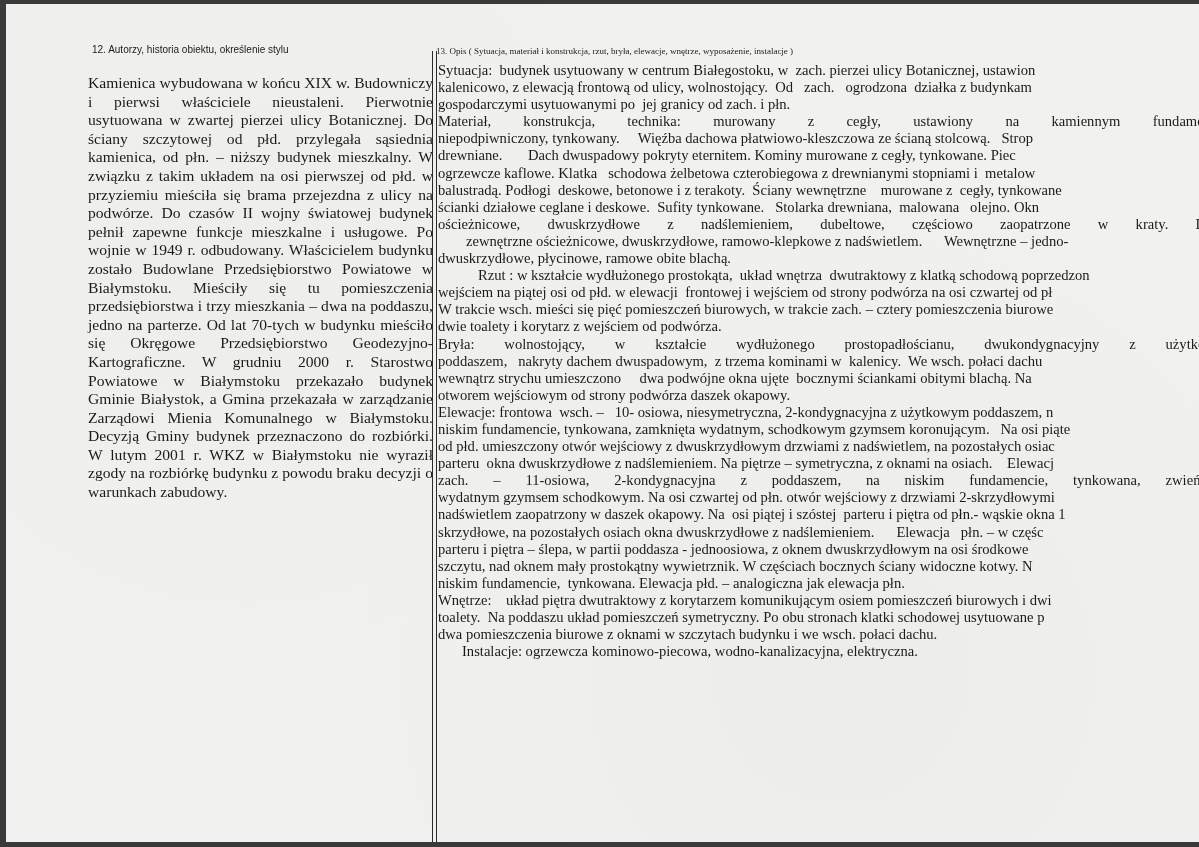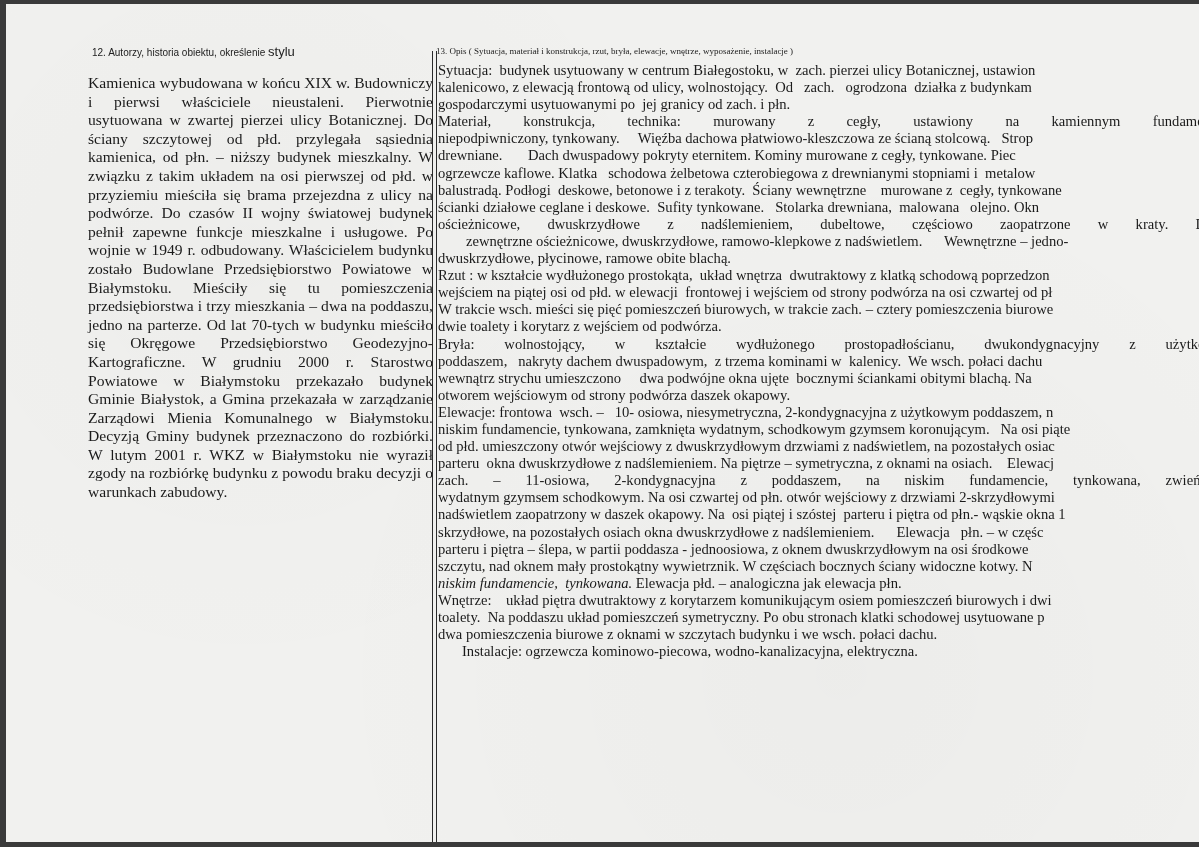--- a/index.html
+++ b/index.html
@@ -19,21 +19,21 @@
     .divider {
       position: absolute; left: 426px; top: 47px; width: 3px; height: 791px;
       border-left: 1px solid #2a2a2a; border-right: 1px solid #2a2a2a;
     }
     .section-label {
       position: absolute; font-family: "Liberation Sans", "DejaVu Sans", sans-serif;
       font-size: 10px; color: #222;
     }
     .label-12 { left: 86px; top: 40px; }
     .label-13 { left: 430px; top: 42px; font-family: "Liberation Serif", serif; font-size: 9px; }
-    .label-12 .small { font-size: 13px; }
+    .label-12 .small { font-size: 10px; }
 
     .left-col {
       position: absolute; left: 82px; top: 70px; width: 345px;
       font-size: 15.6px; line-height: 18.6px; text-align: justify;
     }
     .left-col p { margin: 0; }
 
     .right-col {
       position: absolute; left: 432px; top: 58px; width: 767px;
       font-size: 14.6px; line-height: 17.1px;
@@ -66,37 +66,37 @@
       <span class="line"><span style="white-space: pre;">gospodarczymi usytuowanymi po  jej granicy od zach. i płn.</span></span>
       <span class="line justify"><b style="white-space: pre;">Materiał, konstrukcja, technika:</b><span style="white-space: pre;"> murowany z cegły, ustawiony na kamiennym fundamencie</span></span>
       <span class="line"><span style="white-space: pre;">niepodpiwniczony, tynkowany.     Więźba dachowa płatwiowo-kleszczowa ze ścianą stolcową.   Strop</span></span>
       <span class="line"><span style="white-space: pre;">drewniane.       Dach dwuspadowy pokryty eternitem. Kominy murowane z cegły, tynkowane. Piec</span></span>
       <span class="line"><span style="white-space: pre;">ogrzewcze kaflowe. Klatka   schodowa żelbetowa czterobiegowa z drewnianymi stopniami i  metalow</span></span>
       <span class="line"><span style="white-space: pre;">balustradą. Podłogi  deskowe, betonowe i z terakoty.  Ściany wewnętrzne    murowane z  cegły, tynkowane</span></span>
       <span class="line"><span style="white-space: pre;">ścianki działowe ceglane i deskowe.  Sufity tynkowane.   Stolarka drewniana,  malowana   olejno. Okn</span></span>
       <span class="line justify"><span style="white-space: pre;">ościeżnicowe, dwuskrzydłowe z nadślemieniem, dubeltowe, częściowo zaopatrzone w kraty. Drzw</span></span>
       <span class="line"><span style="white-space: pre; margin-left: 28px;">zewnętrzne ościeżnicowe, dwuskrzydłowe, ramowo-klepkowe z nadświetlem.      Wewnętrzne – jedno-</span></span>
       <span class="line"><span style="white-space: pre; margin-top: 36px;">dwuskrzydłowe, płycinowe, ramowe obite blachą.</span></span>
-      <span class="line"><b style="white-space: pre;">Rzut :</b><span style="white-space: pre;"> w kształcie wydłużonego prostokąta,  układ wnętrza  dwutraktowy z klatką schodową poprzedzon</span></span>
+      <span class="line"><b style="white-space: pre; padding-left: 40px;">Rzut :</b><span style="white-space: pre;"> w kształcie wydłużonego prostokąta,  układ wnętrza  dwutraktowy z klatką schodową poprzedzon</span></span>
       <span class="line"><span style="white-space: pre;">wejściem na piątej osi od płd. w elewacji  frontowej i wejściem od strony podwórza na osi czwartej od pł</span></span>
       <span class="line"><span style="white-space: pre;">W trakcie wsch. mieści się pięć pomieszczeń biurowych, w trakcie zach. – cztery pomieszczenia biurowe</span></span>
       <span class="line"><span style="white-space: pre;">dwie toalety i korytarz z wejściem od podwórza.</span></span>
       <span class="line justify"><b style="white-space: pre;">Bryła:</b><span style="white-space: pre;"> wolnostojący, w kształcie wydłużonego prostopadłościanu, dwukondygnacyjny z użytkowyr</span></span>
       <span class="line"><span style="white-space: pre;">poddaszem,   nakryty dachem dwuspadowym,  z trzema kominami w  kalenicy.  We wsch. połaci dachu</span></span>
       <span class="line"><span style="white-space: pre;">wewnątrz strychu umieszczono     dwa podwójne okna ujęte  bocznymi ściankami obitymi blachą. Na</span></span>
       <span class="line"><span style="white-space: pre;">otworem wejściowym od strony podwórza daszek okapowy.</span></span>
       <span class="line"><b style="white-space: pre;">Elewacje: frontowa  wsch.</b><span style="white-space: pre;"> –   10- osiowa, niesymetryczna, 2-kondygnacyjna z użytkowym poddaszem, n</span></span>
       <span class="line"><span style="white-space: pre;">niskim fundamencie, tynkowana, zamknięta wydatnym, schodkowym gzymsem koronującym.   Na osi piąte</span></span>
       <span class="line"><span style="white-space: pre;">od płd. umieszczony otwór wejściowy z dwuskrzydłowym drzwiami z nadświetlem, na pozostałych osiac</span></span>
       <span class="line"><span style="white-space: pre;">parteru  okna dwuskrzydłowe z nadślemieniem. Na piętrze – symetryczna, z oknami na osiach.    </span><b style="white-space: pre;">Elewacj</b></span>
       <span class="line justify"><b style="white-space: pre;">zach.</b><span style="white-space: pre;"> – 11-osiowa, 2-kondygnacyjna z poddaszem, na niskim fundamencie, tynkowana, zwieńczon</span></span>
       <span class="line"><span style="white-space: pre;">wydatnym gzymsem schodkowym. Na osi czwartej od płn. otwór wejściowy z drzwiami 2-skrzydłowymi</span></span>
       <span class="line"><span style="white-space: pre;">nadświetlem zaopatrzony w daszek okapowy. Na  osi piątej i szóstej  parteru i piętra od płn.- wąskie okna 1</span></span>
       <span class="line"><span style="white-space: pre;">skrzydłowe, na pozostałych osiach okna dwuskrzydłowe z nadślemieniem.      </span><b style="white-space: pre;">Elewacja   płn.</b><span style="white-space: pre;"> – w częśc</span></span>
       <span class="line"><span style="white-space: pre;">parteru i piętra – ślepa, w partii poddasza - jednoosiowa, z oknem dwuskrzydłowym na osi środkowe</span></span>
       <span class="line"><span style="white-space: pre; font-family: Liberation Serif, serif;">szczytu, nad oknem mały prostokątny wywietrznik. W częściach bocznych ściany widoczne kotwy. N</span></span>
-      <span class="line"><span style="white-space: pre; font-style: italic;">niskim fundamencie,  tynkowana. </span><b style="white-space: pre;">Elewacja płd.</b><span style="white-space: pre;"> – analogiczna jak elewacja płn.</span></span>
+      <span class="line"><span style="white-space: pre;">niskim fundamencie,  tynkowana. </span><b style="white-space: pre;">Elewacja płd.</b><span style="white-space: pre;"> – analogiczna jak elewacja płn.</span></span>
       <span class="line"><b style="white-space: pre;">Wnętrze</b><span style="white-space: pre;">:    układ piętra dwutraktowy z korytarzem komunikującym osiem pomieszczeń biurowych i dwi</span></span>
       <span class="line"><span style="white-space: pre;">toalety.  Na poddaszu układ pomieszczeń symetryczny. Po obu stronach klatki schodowej usytuowane p</span></span>
       <span class="line"><span style="white-space: pre;">dwa pomieszczenia biurowe z oknami w szczytach budynku i we wsch. połaci dachu.</span></span>
       <span class="line"><b style="white-space: pre; margin-left: 24px;">Instalacje:</b><span style="white-space: pre;"> ogrzewcza kominowo-piecowa, wodno-kanalizacyjna, elektryczna.</span></span>
     </div>
 </div>
 
 </body></html>

